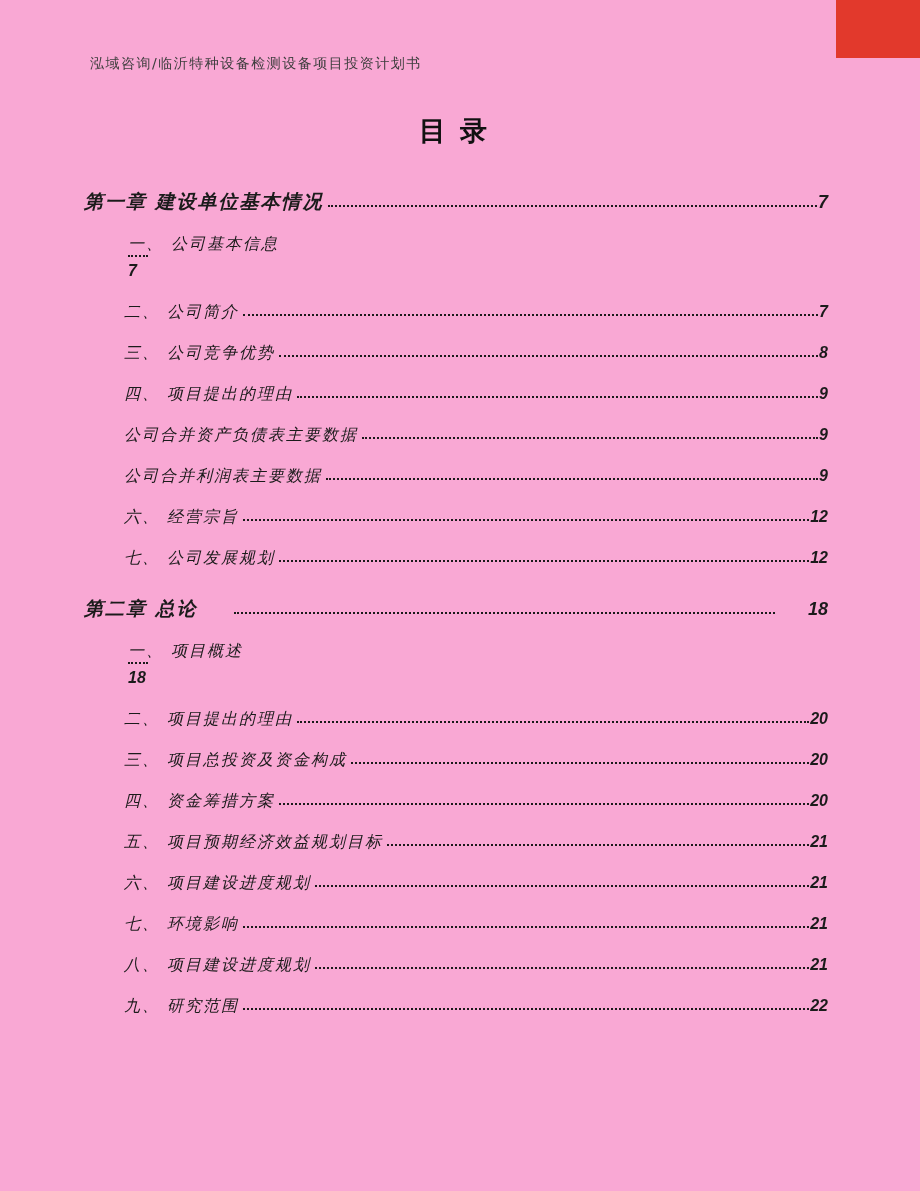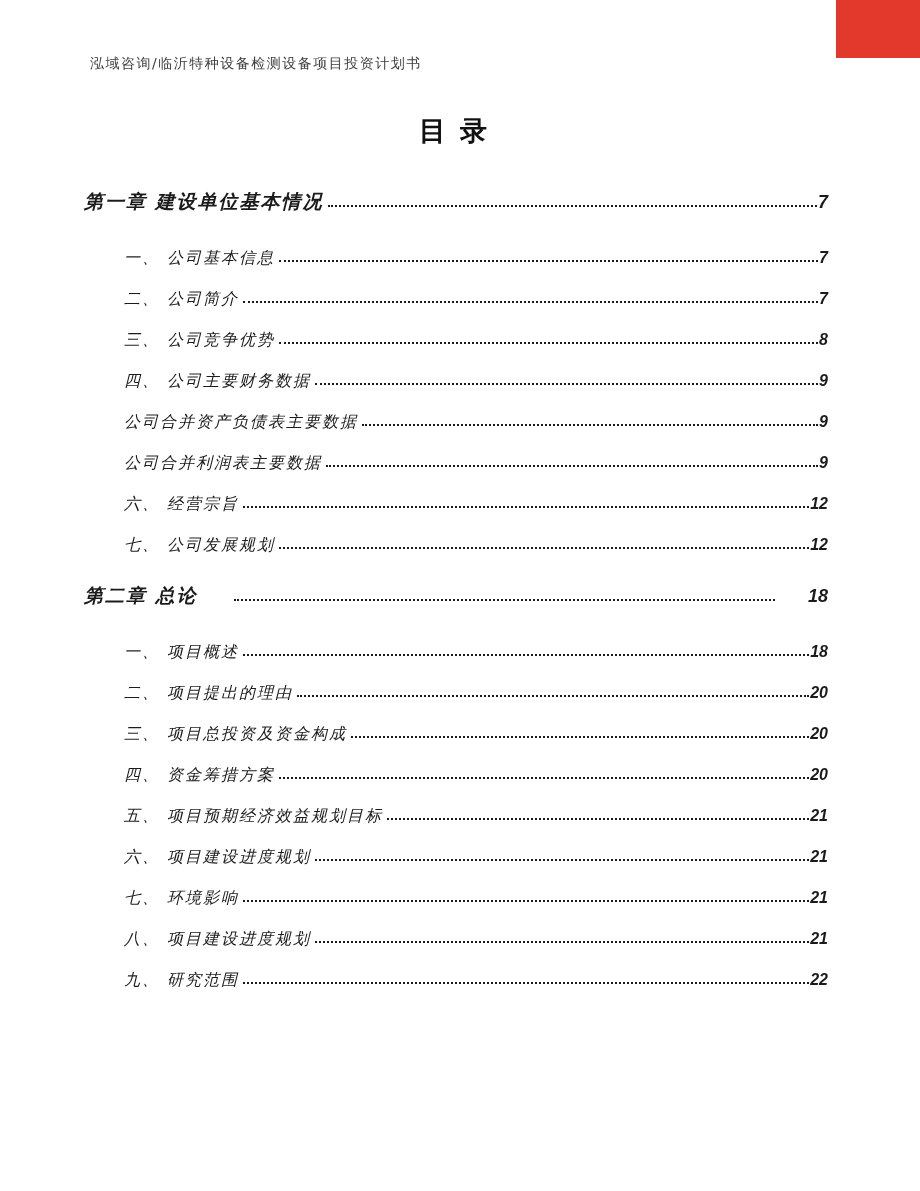--- a/index.html
+++ b/index.html
@@ -1,20 +1,20 @@
 <!DOCTYPE html>
 <html><head>
 <meta charset="utf-8">
 <style>
   html,body{margin:0;padding:0;background:#888;}
   .page{
     position:relative;
     width:920px;height:1191px;
     margin:0 auto;
-    background:#ffffff;
+    background:#f9a8d4;
     overflow:hidden;
     font-family:"DejaVu Sans",sans-serif;
     color:#1b1b1b;
   }
   .brand-mark{
     position:absolute;top:0;right:0;
     width:84px;height:58px;
   }
   .doc-header{
     position:absolute;top:53px;left:90px;
@@ -45,21 +45,21 @@
     font-size:19px;line-height:26px;
     font-weight:bold;
     letter-spacing:2px;
   }
   .toc-row.sub{
     font-size:16px;line-height:25px;
     letter-spacing:2px;
     padding-left:40px;
   }
   .toc-row.sub + .toc-row.sub{margin-top:16px;}
-  .toc-row.chapter + .toc-row.sub{margin-top:30px;}
+  .toc-row.chapter + .toc-row.sub{margin-top:16px;flex-direction:column;}
   .toc-row.sub + .toc-row.chapter{margin-top:25px;gap:32px;}
   .toc-label{flex:0 0 auto;}
   .toc-leader{
     flex:1 1 auto;
     height:0;
     border-bottom:2px dotted #1a1a1a;
     margin:0 1px 0 4px;
     transform:translateY(-1px);
     min-width:20px;
   }
@@ -94,21 +94,21 @@
         <span class="toc-label">二、 公司简介</span>
         <span class="toc-leader"></span>
         <span class="toc-page">7</span>
       </div>
       <div class="toc-row sub">
         <span class="toc-label">三、 公司竞争优势</span>
         <span class="toc-leader"></span>
         <span class="toc-page">8</span>
       </div>
       <div class="toc-row sub">
-        <span class="toc-label">四、 公司主要财务数据</span>
+        <span class="toc-label">四、 项目提出的理由</span>
         <span class="toc-leader"></span>
         <span class="toc-page">9</span>
       </div>
       <div class="toc-row sub">
         <span class="toc-label">公司合并资产负债表主要数据</span>
         <span class="toc-leader"></span>
         <span class="toc-page">9</span>
       </div>
       <div class="toc-row sub">
         <span class="toc-label">公司合并利润表主要数据</span>

